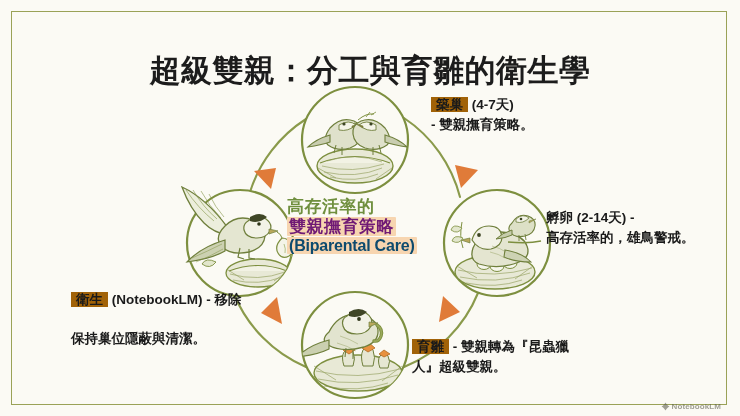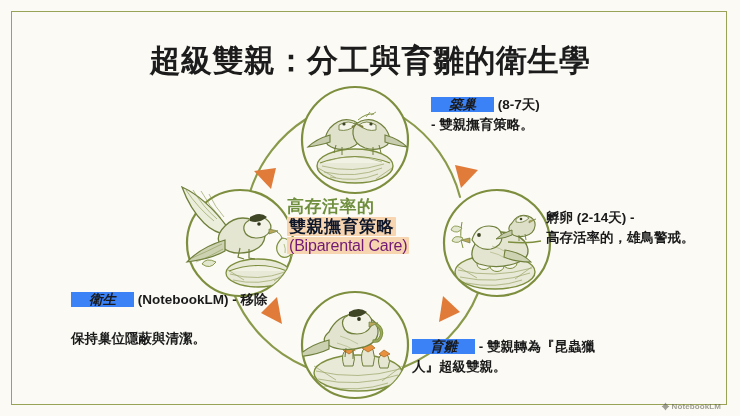--- a/index.html
+++ b/index.html
@@ -31,21 +31,21 @@
     height: 394px;
     border: 1.5px solid #9aa257;
     box-sizing: border-box;
     pointer-events: none;
   }
 
   
   #title {
     position: absolute;
     left: 0;
-    top: 40px;
+    top: 50px;
     width: 740px;
     text-align: center;
     font-family: "DejaVu Serif", "Liberation Serif", serif;
     font-size: 31px;
     font-weight: 700;
     color: #1c1c1c;
     letter-spacing: 0.5px;
     white-space: nowrap;
   }
 
@@ -73,48 +73,47 @@
   }
   .cc-l1 {
     font-size: 17px;
     font-weight: 700;
     color: #6f8f3e;
     letter-spacing: 0.5px;
   }
   .cc-l2 {
     font-size: 17px;
     font-weight: 700;
-    color: #0f172a;
+    color: #701a75;
     letter-spacing: 0.5px;
   }
   .cc-l3 {
     font-size: 16px;
-    font-weight: 400;
-    color: #701a75;
+    font-weight: 700;
+    color: #0c4a6e;
     letter-spacing: -0.2px;
   }
   .hl {
     background: #f7d5b0;
     padding: 0 2px;
     border-radius: 1px;
     box-decoration-break: clone;
   }
 
   
   .stage-label {
     position: absolute;
     font-size: 13.5px;
     font-weight: 700;
     color: #1a1a1a;
     line-height: 1.45;
   }
   .stage-label .kw {
-    background: #3b82f6;
-    padding: 0 18px;
-    font-style: italic;
+    background: #a16207;
+    padding: 0 5px;
   }
   #label-nest      { left: 431px; top: 95px;  width: 230px; }
   #label-incubate  { left: 546px; top: 208px; width: 190px; }
   #label-rearing   { left: 412px; top: 337px; width: 205px; }
   #label-sanitation{ left: 71px;  top: 290px; width: 240px; }
 
   
   #watermark {
     position: absolute;
     right: 19px;
@@ -346,21 +345,21 @@
     </g>
   </svg>
 
   <div id="center-caption">
     <span class="cc-line cc-l1">高存活率的</span>
     <span class="cc-line cc-l2"><span class="hl">雙親撫育策略</span></span>
     <span class="cc-line cc-l3"><span class="hl">(Biparental Care)</span></span>
   </div>
 
   <div id="label-nest" class="stage-label">
-    <span class="kw">築巢</span><span> (8-7天)</span><br>
+    <span class="kw">築巢</span><span> (4-7天)</span><br>
     <span>- 雙親撫育策略。</span>
   </div>
 
   <div id="label-incubate" class="stage-label">
     <span>孵卵 (2-14天) -</span><br>
     <span>高存活率的，雄鳥警戒。</span>
   </div>
 
   <div id="label-rearing" class="stage-label">
     <span class="kw">育雛</span><span> - 雙親轉為『昆蟲獵</span><br>

